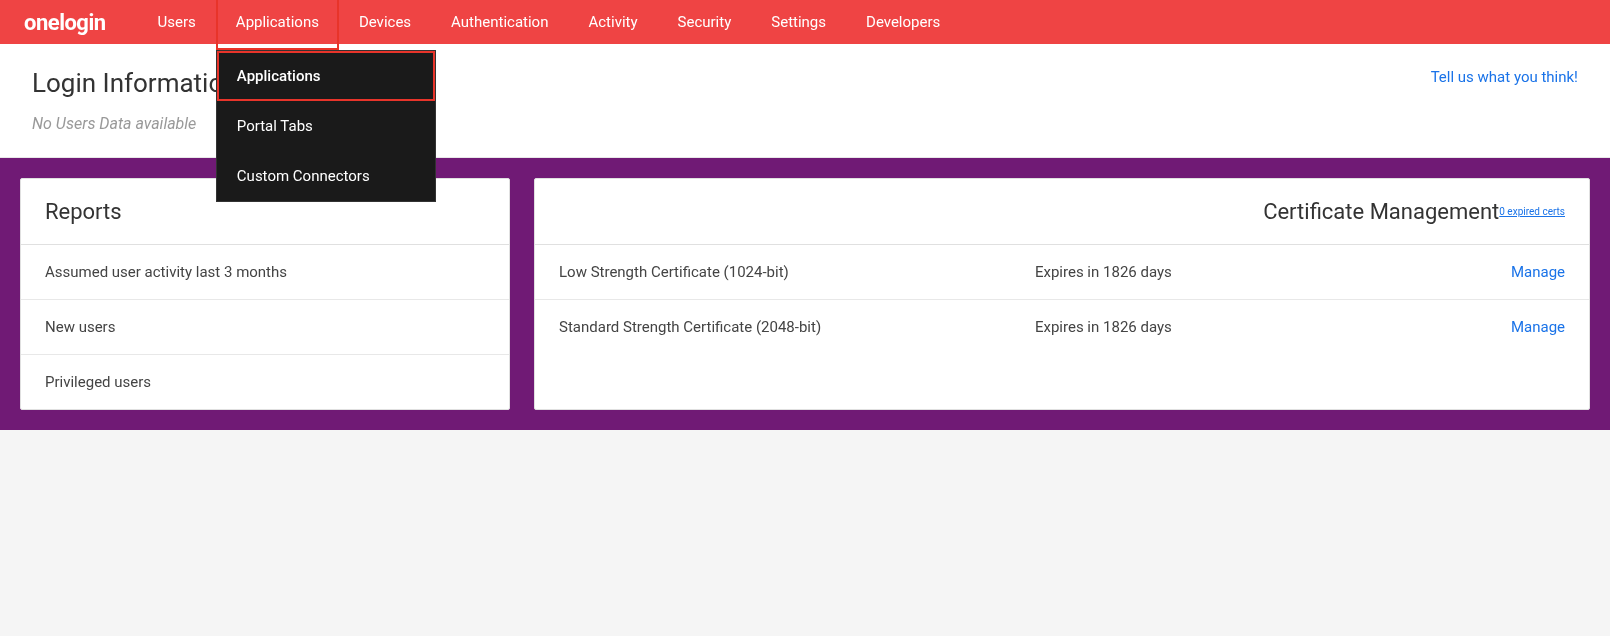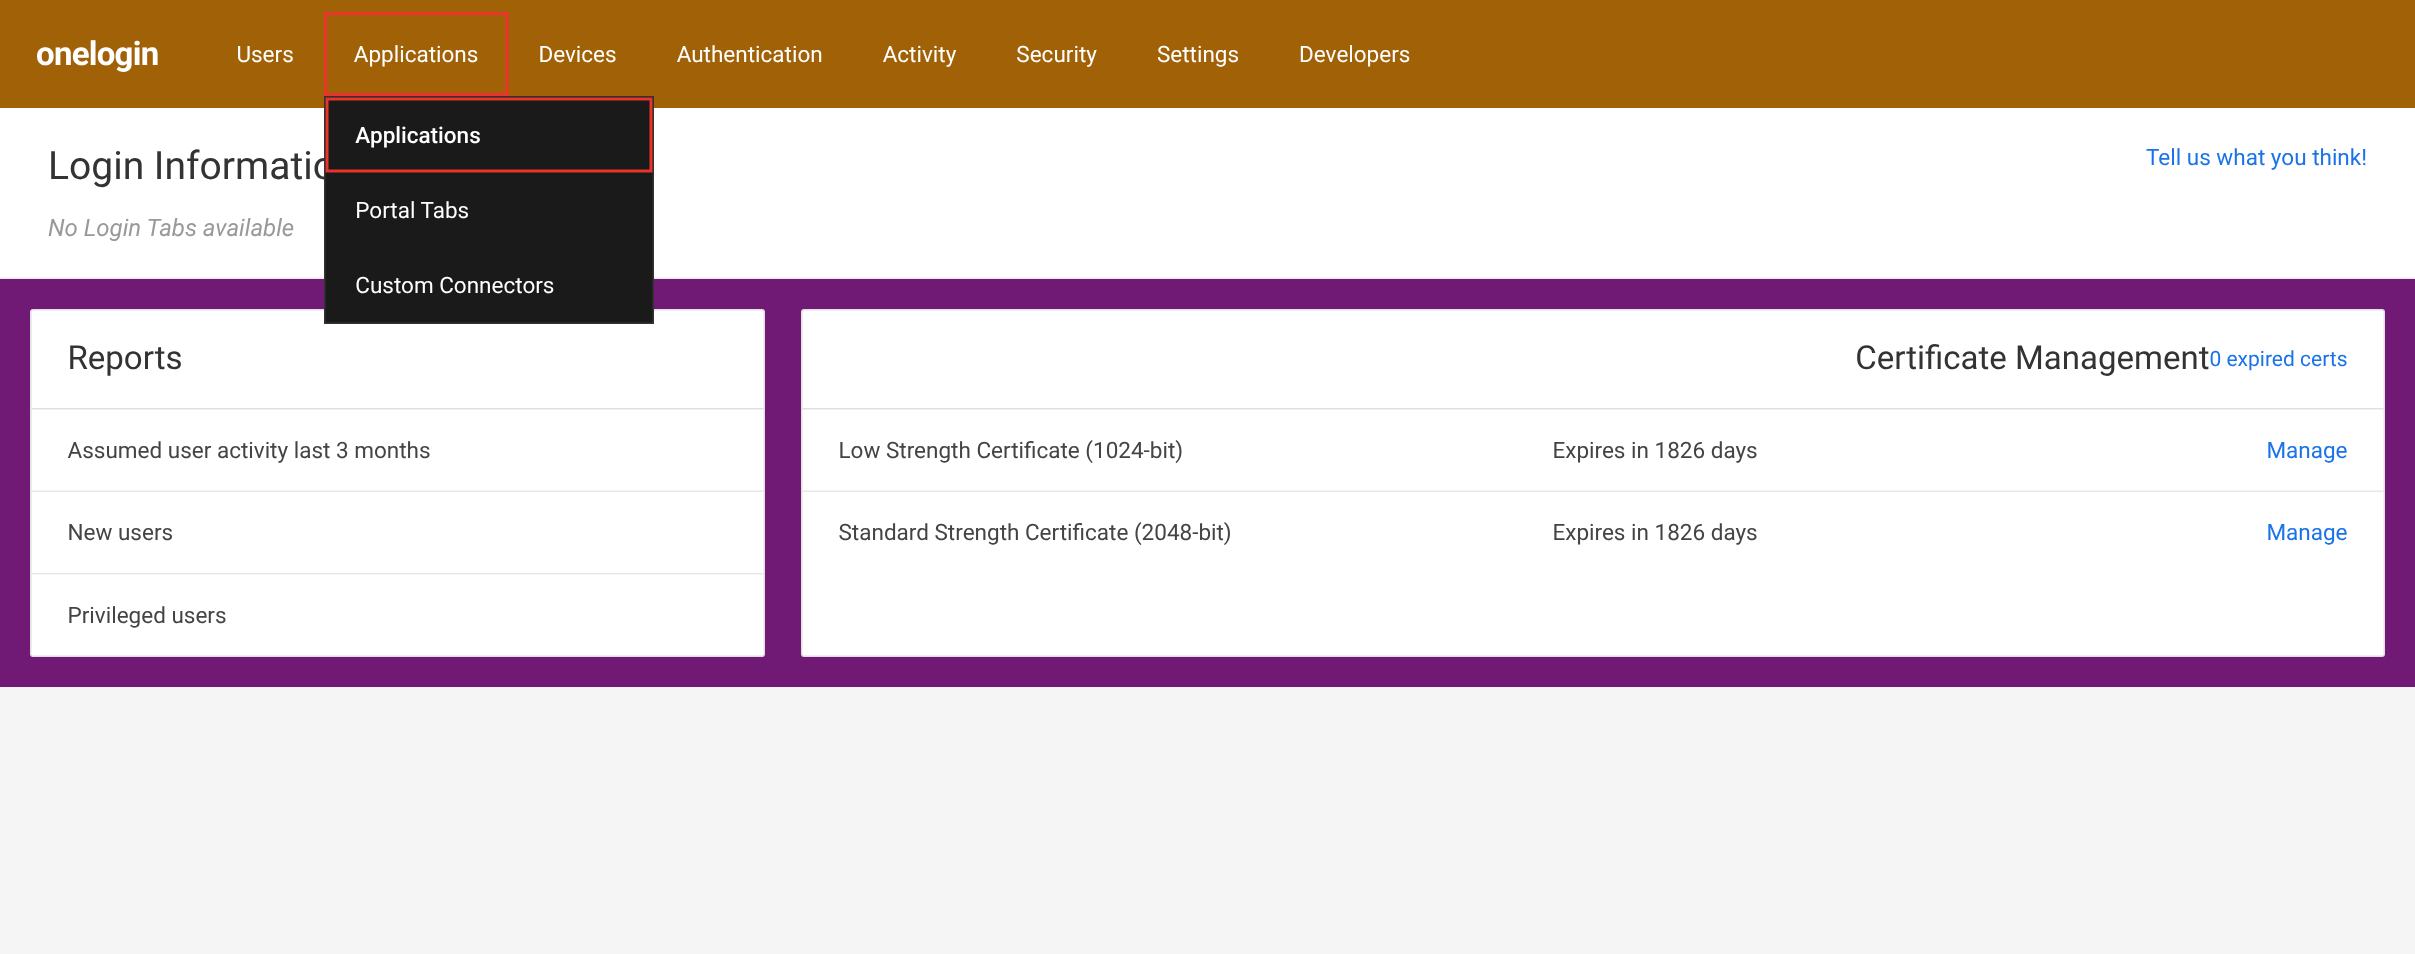--- a/index.html
+++ b/index.html
@@ -1,23 +1,23 @@
 <!DOCTYPE html>
 <html><head>
   <meta charset="utf-8">
   <style>
     * { margin: 0; padding: 0; box-sizing: border-box; }
     body { font-family: -apple-system, BlinkMacSystemFont, 'Segoe UI', Roboto, sans-serif; background: #f5f5f5; }
 
     
     .navbar {
-      background: #a16207;
-      display: flex;
-      align-items: center;
-      height: 72px;
+      background: #ef4444;
+      display: flex;
+      align-items: center;
+      height: 44px;
       padding: 0 24px;
       position: relative;
       z-index: 100;
     }
     .navbar-logo {
       color: #fff;
       font-size: 22px;
       font-weight: 700;
       margin-right: 32px;
       letter-spacing: -0.5px;
@@ -140,22 +140,23 @@
       align-items: center;
       border-bottom: 1px solid #e0e0e0;
     }
     .cert-header-title {
       font-size: 22px;
       font-weight: 400;
       color: #333;
     }
     .cert-header-link {
       color: #1a73e8;
-      font-size: 14px;
-      cursor: pointer;
+      font-size: 10px;
+      cursor: pointer;
+      text-decoration: underline;
     }
     .cert-row {
       display: flex;
       align-items: center;
       padding: 18px 24px;
       border-bottom: 1px solid #e8e8e8;
       font-size: 15px;
     }
     .cert-row:last-child { border-bottom: none; }
     .cert-name { flex: 1; color: #444; }
@@ -185,21 +186,21 @@
     <div class="nav-item">Settings</div>
     <div class="nav-item">Developers</div>
   </div>
 </nav>
 
 <div class="main-content">
 
   <div class="login-info-section">
     <div>
       <h2 class="login-info-title">Login Information</h2>
-      <p class="login-info-empty">No Login Tabs available</p>
+      <p class="login-info-empty">No Users Data available</p>
     </div>
     <a class="feedback-link">Tell us what you think!</a>
   </div>
 
   <div class="lower-content">
 
     <div class="reports-section">
       <div class="section-header">Reports</div>
       <div class="report-item">Assumed user activity last 3 months</div>
       <div class="report-item">New users</div>

